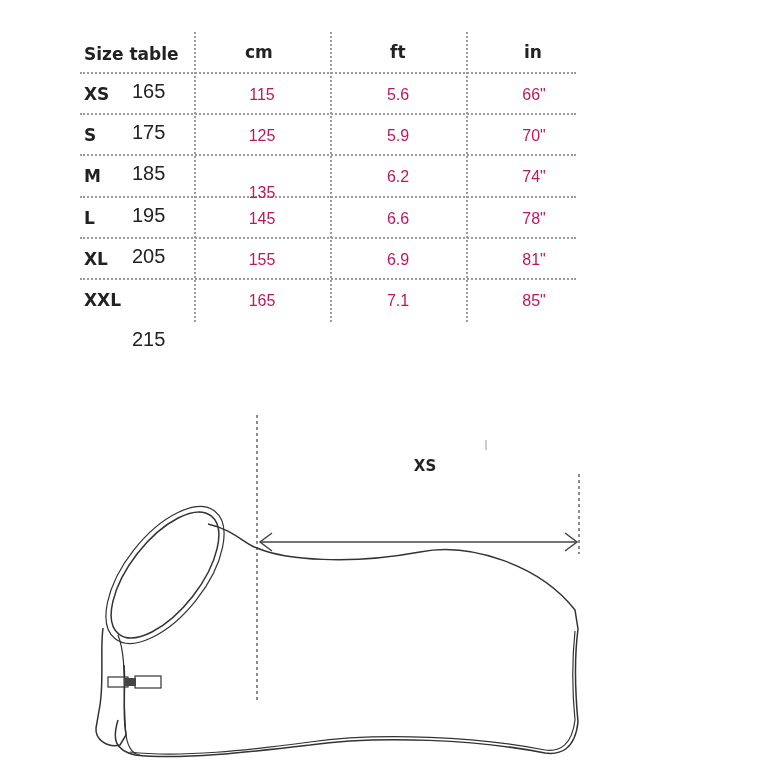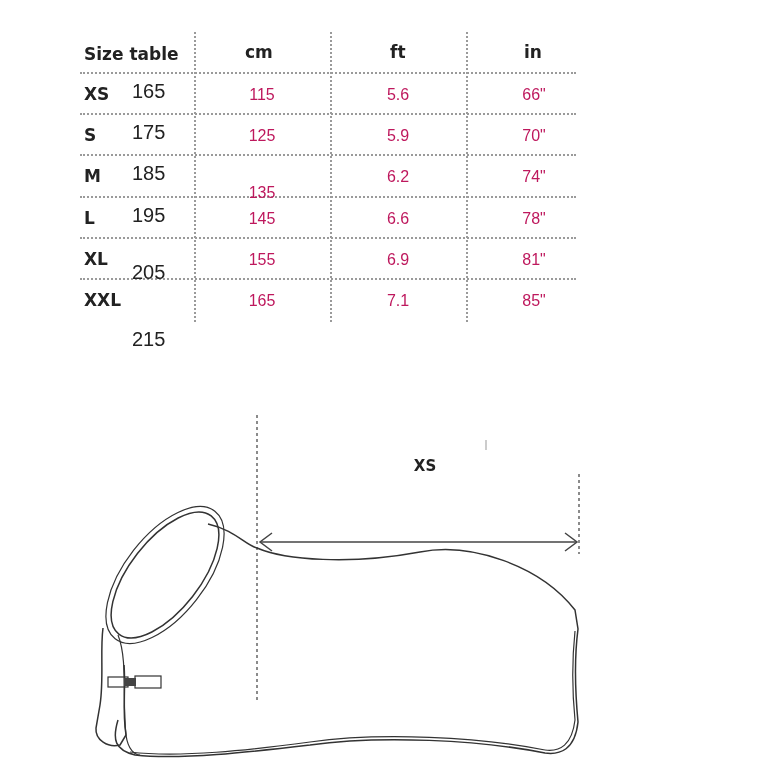--- a/index.html
+++ b/index.html
@@ -59,21 +59,21 @@
   </div>
   <div class="row" style="top:168px;">
     <span class="size" style="left:4px;top:8px;">L</span>
     <span class="height" style="left:52px;top:4px;">195</span>
     <span class="val" style="left:122px;top:10px;">145</span>
     <span class="val" style="left:258px;top:10px;">6.6</span>
     <span class="val" style="left:394px;top:10px;">78"</span>
   </div>
   <div class="row" style="top:209px;">
     <span class="size" style="left:4px;top:8px;">XL</span>
-    <span class="height" style="left:52px;top:20px;">205</span>
+    <span class="height" style="left:52px;top:4px;">205</span>
     <span class="val" style="left:122px;top:10px;">155</span>
     <span class="val" style="left:258px;top:10px;">6.9</span>
     <span class="val" style="left:394px;top:10px;">81"</span>
   </div>
   <div class="row" style="top:250px;">
     <span class="size" style="left:4px;top:8px;">XXL</span>
     <span class="height" style="left:52px;top:6px;margin-top:40px;">215</span>
     <span class="val" style="left:122px;top:10px;">165</span>
     <span class="val" style="left:258px;top:10px;">7.1</span>
     <span class="val" style="left:394px;top:10px;">85"</span>

